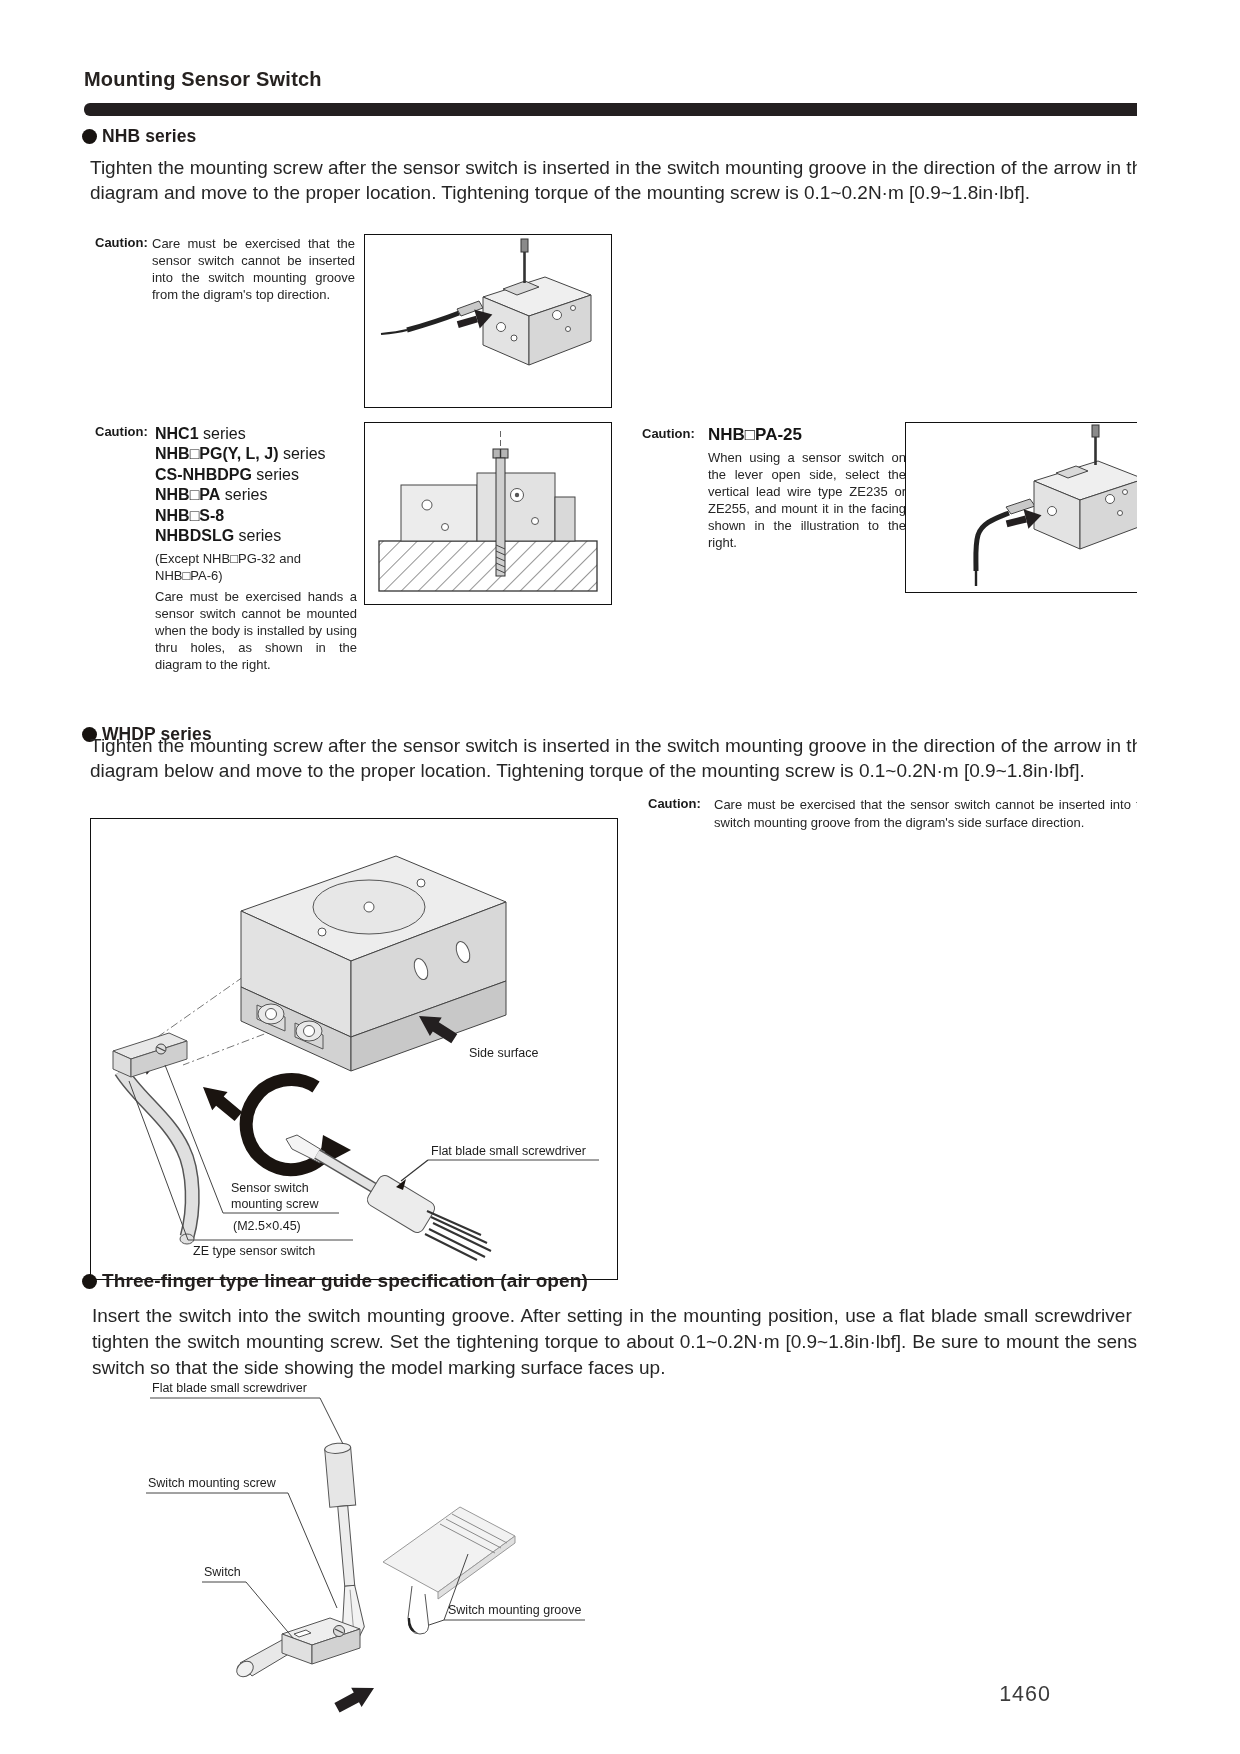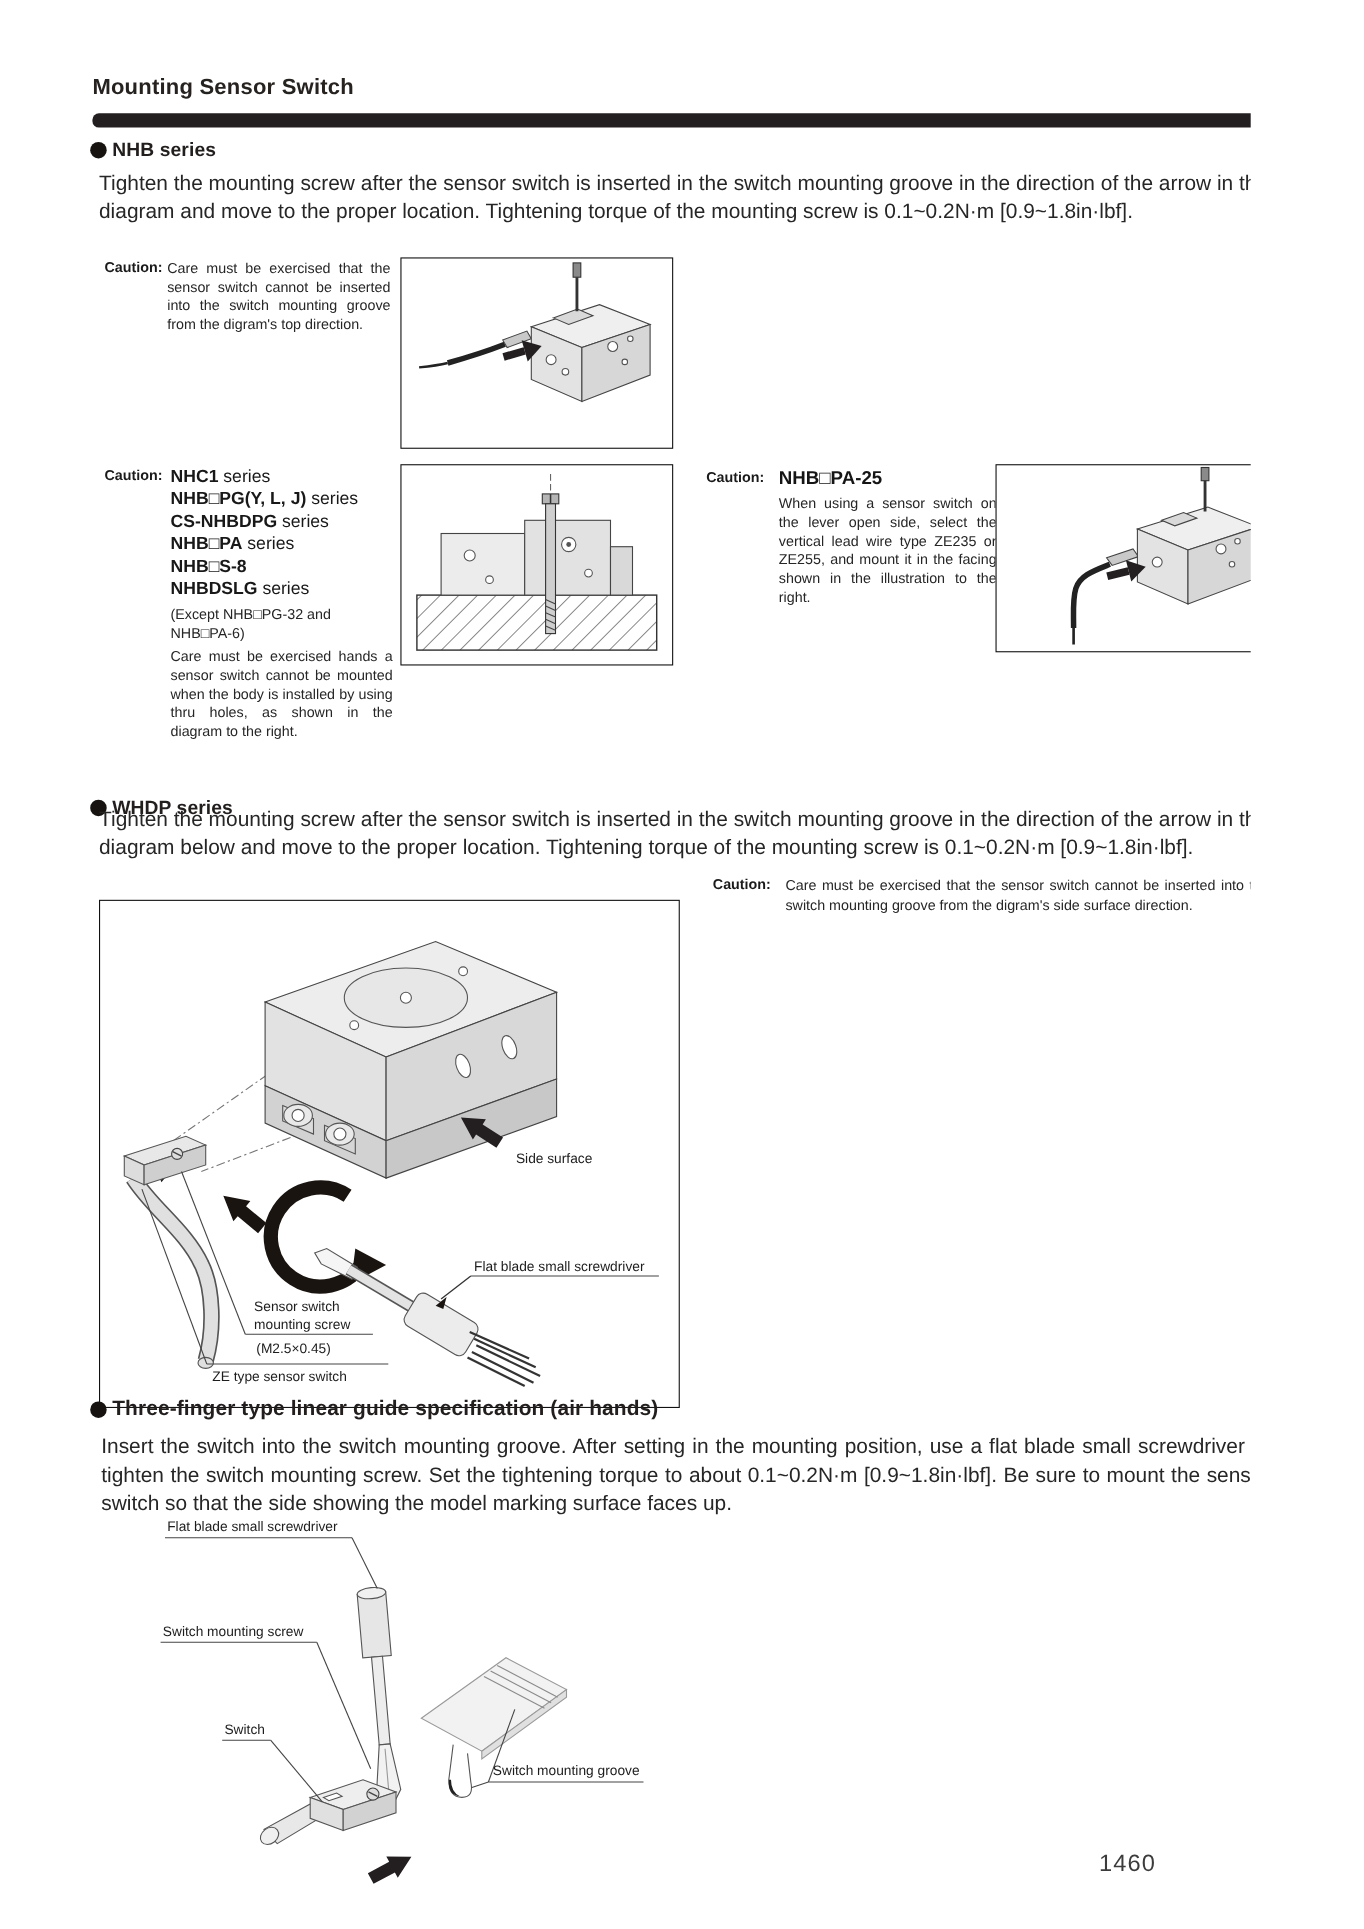--- a/index.html
+++ b/index.html
@@ -261,21 +261,21 @@
       <text x="340" y="336">Flat blade small screwdriver</text>
       <text x="140" y="373">Sensor switch</text>
       <text x="140" y="389">mounting screw</text>
       <text x="142" y="411">(M2.5×0.45)</text>
       <text x="102" y="436">ZE type sensor switch</text>
     </svg>
   </div>
 
   <div class="abs sec-head big" style="left:82px; top:1270px;">
     <span class="sec-bullet"></span>
-    <span class="t">Three-finger type linear guide specification (air hands)</span>
+    <span class="t">Three-finger type linear guide specification (air open)</span>
   </div>
   <div class="abs intro just" style="left:92px; top:1303px; width:1062px; line-height:1.38;">Insert the switch into the switch mounting groove. After setting in the mounting position, use a flat blade small screwdriver to tighten the switch mounting screw. Set the tightening torque to about 0.1~0.2N·m [0.9~1.8in·lbf]. Be sure to mount the sensor switch so that the side showing the model marking surface faces up.</div>
 
   <div class="abs" style="left:130px; top:1372px; width:520px; height:370px;">
     <svg width="520" height="370" viewBox="0 0 520 370">
 
       <g>
         <polygon points="253,190 330,135 385,164 308,220" fill="#f2f2f2" stroke="#999"></polygon>
         <polygon points="308,220 385,164 385,171 308,227" fill="#e0e0e0" stroke="#999"></polygon>
         <g stroke="#8a8a8a" stroke-width="1">

